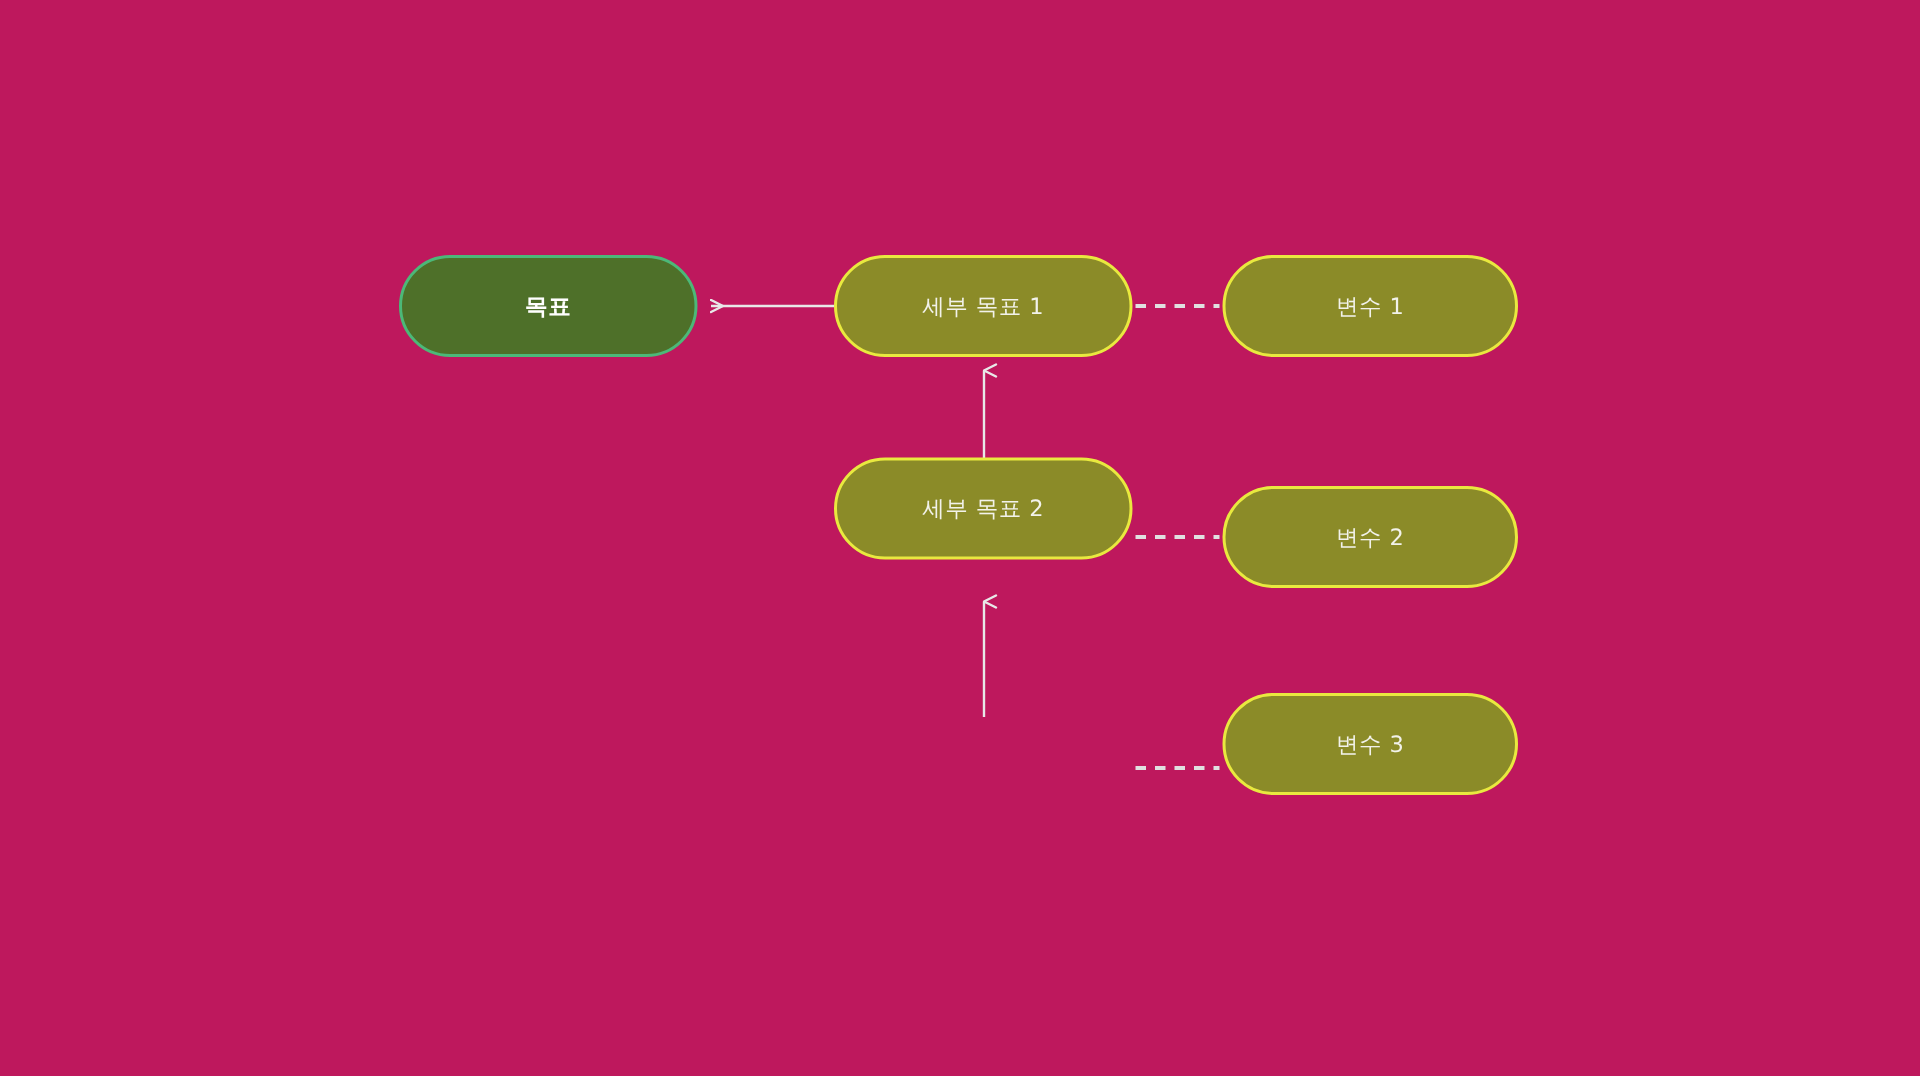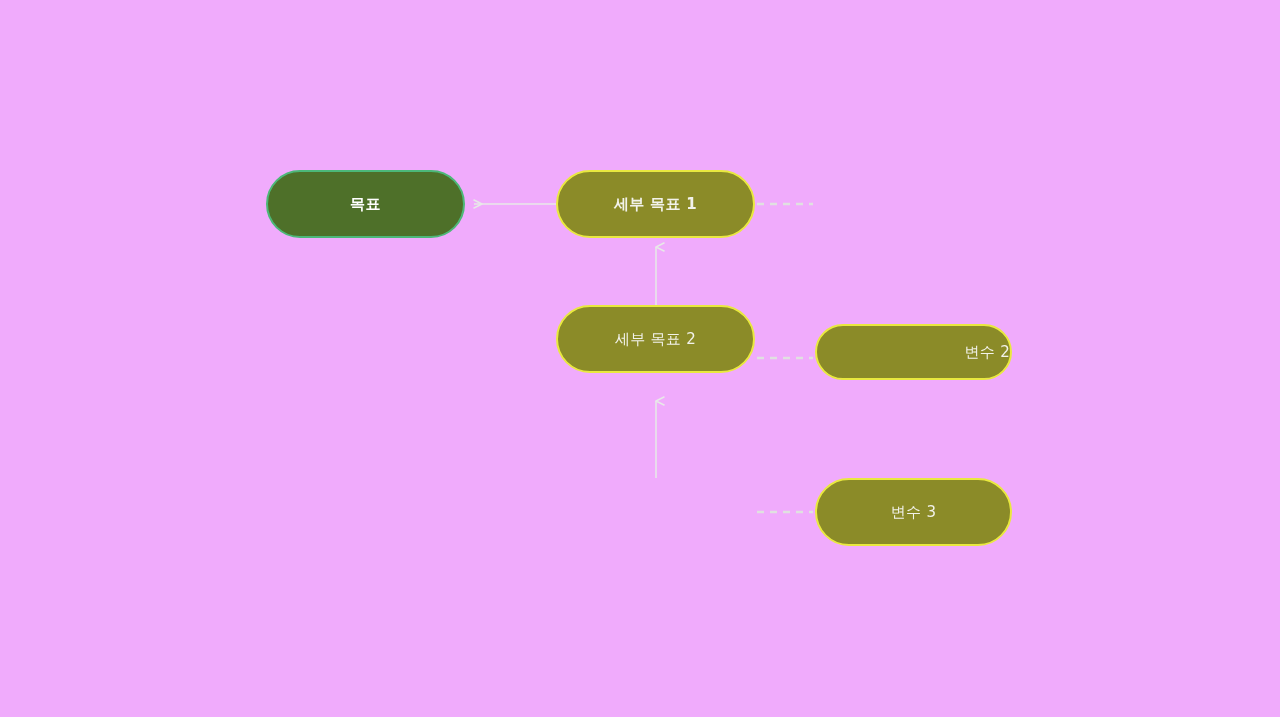--- a/index.html
+++ b/index.html
@@ -11,21 +11,21 @@
   body {
     width: 1280px;
     height: 717px;
     overflow: hidden;
     font-family: "DejaVu Sans", "Liberation Sans", sans-serif;
   }
   #canvas {
     position: relative;
     width: 1280px;
     height: 717px;
-    background: #f0abfc;
+    background: #be185d;
   }
   #edge-layer {
     position: absolute;
     left: 0;
     top: 0;
     width: 1280px;
     height: 717px;
     pointer-events: none;
   }
   .node {
@@ -93,31 +93,34 @@
     </g>
     <g>
       <line x1="757" y1="512" x2="813" y2="512" stroke="#e0e0e0" stroke-width="2.6" stroke-dasharray="7 6"></line>
     </g>
   </svg>
 
   <div class="node node-goal" style="left:266px; top:170px; width:199px; height:68px;">
     <span>목표</span>
   </div>
 
-  <div class="node node-sub" style="left:556px; top:170px; width:199px; height:68px;font-weight:bold;">
+  <div class="node node-sub" style="left:556px; top:170px; width:199px; height:68px;">
     <span>세부 목표 1</span>
   </div>
 
   <div class="node node-sub" style="left:556px; top:305px; width:199px; height:68px;">
     <span>세부 목표 2</span>
   </div>
 
 
+  <div class="node node-var" style="left:815px; top:170px; width:197px; height:68px;">
+    <span>변수 1</span>
+  </div>
 
-  <div class="node node-var" style="left:815px; top:324px; width:197px; height:56px;justify-content:flex-end;">
+  <div class="node node-var" style="left:815px; top:324px; width:197px; height:68px;">
     <span>변수 2</span>
   </div>
 
-  <div class="node node-var" style="left:815px; top:478px; width:197px; height:68px;">
+  <div class="node node-var" style="left:815px; top:462px; width:197px; height:68px;">
     <span>변수 3</span>
   </div>
 
 </div>
 
 </body></html>

